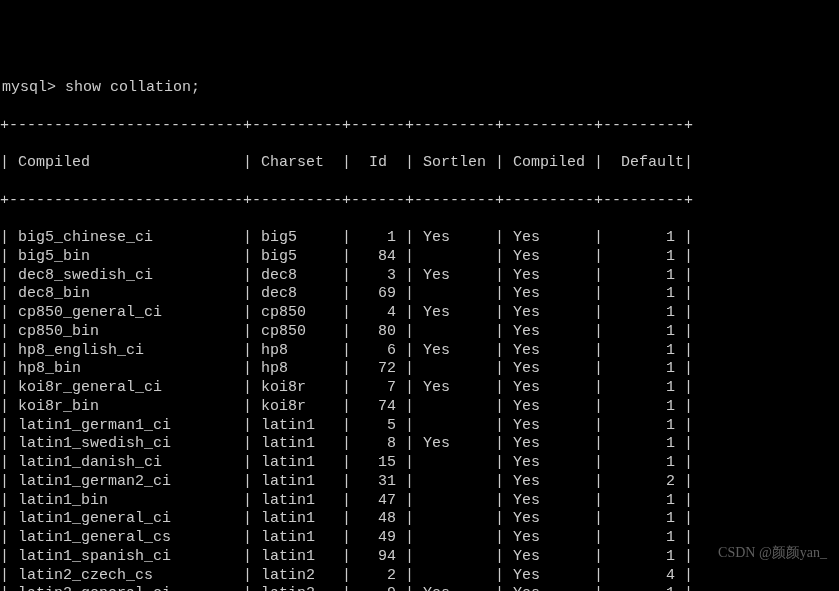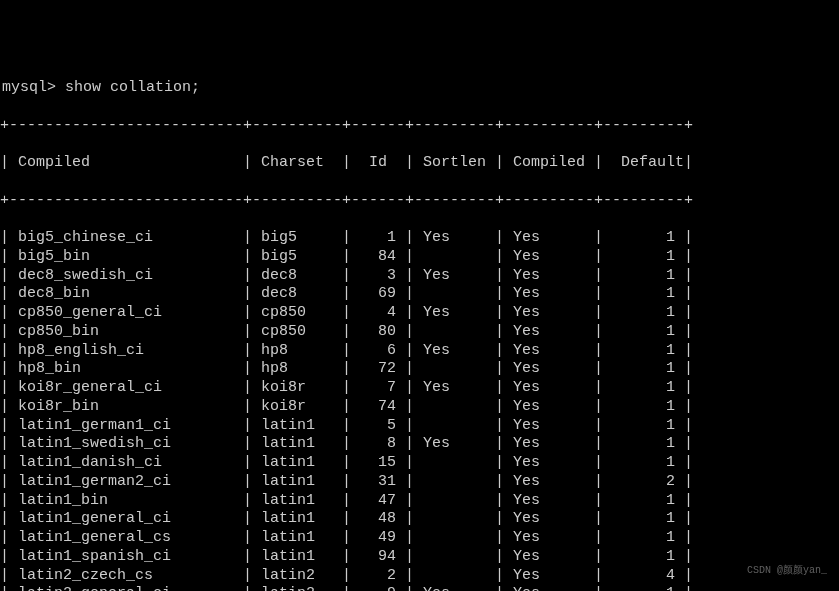--- a/index.html
+++ b/index.html
@@ -29,25 +29,25 @@
     .col-collation { display: inline-block; width: 19ch; }
     .col-charset { display: inline-block; width: 7ch; }
     .col-id { display: inline-block; width: 4ch; text-align: center; }
     .col-default { display: inline-block; width: 8ch; }
     .col-compiled { display: inline-block; width: 9ch; font-family: Liberation Mono, monospace; }
     .col-sortlen { display: inline-block; width: 8ch; text-align: right; }
     .t-row { display: block; }
     .watermark {
       position: absolute;
       right: 12px;
-      bottom: 14px;
+      bottom: 30px;
       color: #888888;
-      font-size: 10px;
+      font-size: 14px;
       opacity: 0.7;
-      font-family: Liberation Mono, monospace;
+      font-family: Liberation Serif, serif;
     }
   </style>
 </head>
 <body>
 
 
 
 <div class="prompt-line">mysql&gt; show collation;</div>
 <div class="table-border" id="border-line">+--------------------------+----------+------+---------+----------+---------+</div>
 <div class="t-row">| <span class="col-collation">Compiled</span>      | <span class="col-charset">Charset</span>  | <span class="col-id">Id</span> | <span class="col-default">Sortlen</span>| <span class="col-compiled">Compiled</span>| <span class="col-sortlen">Default</span>|</div>

